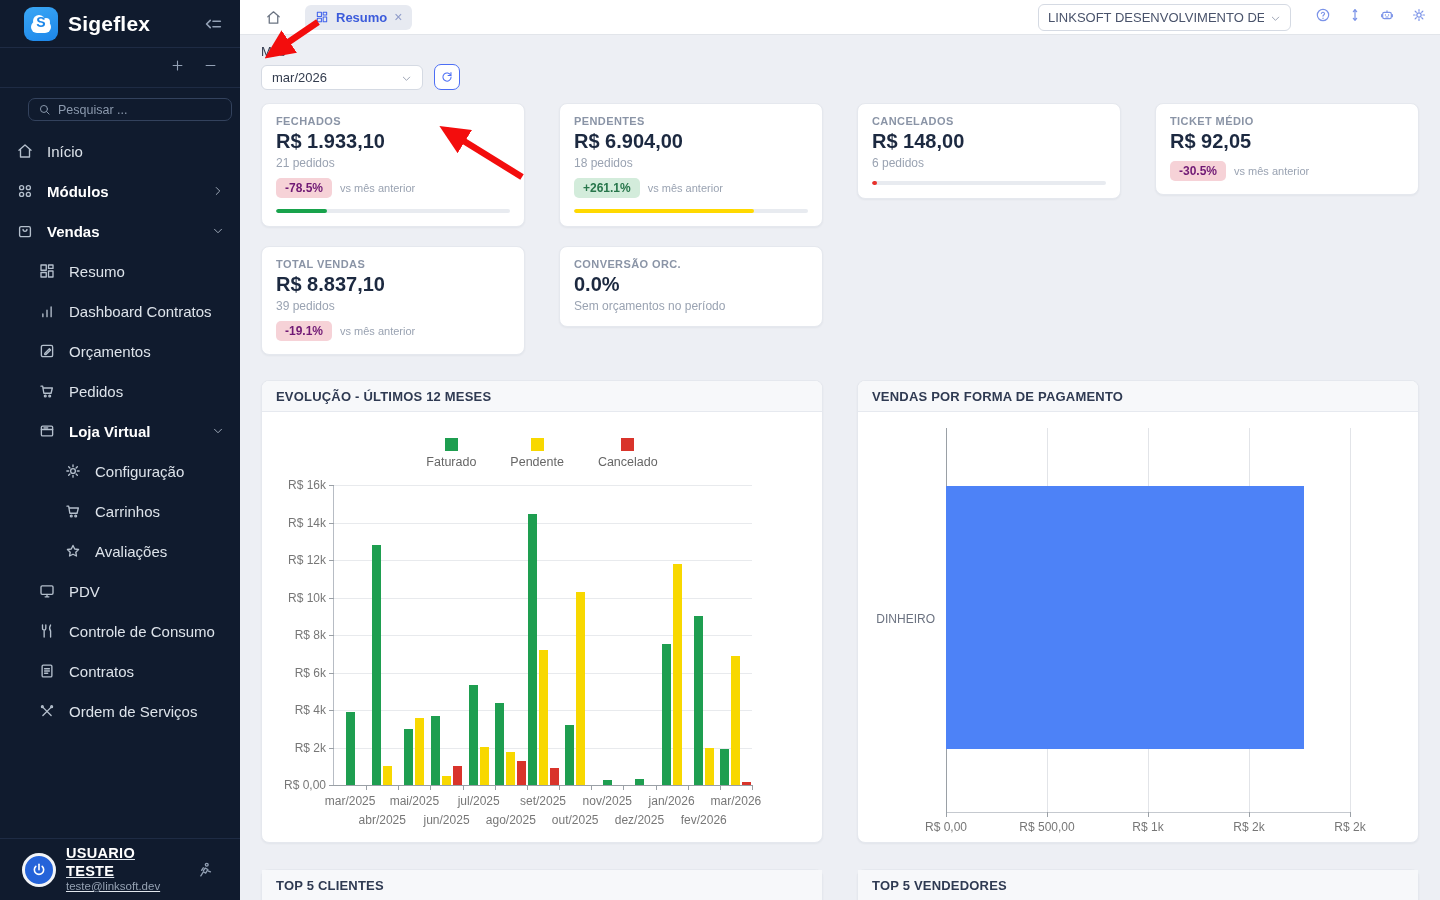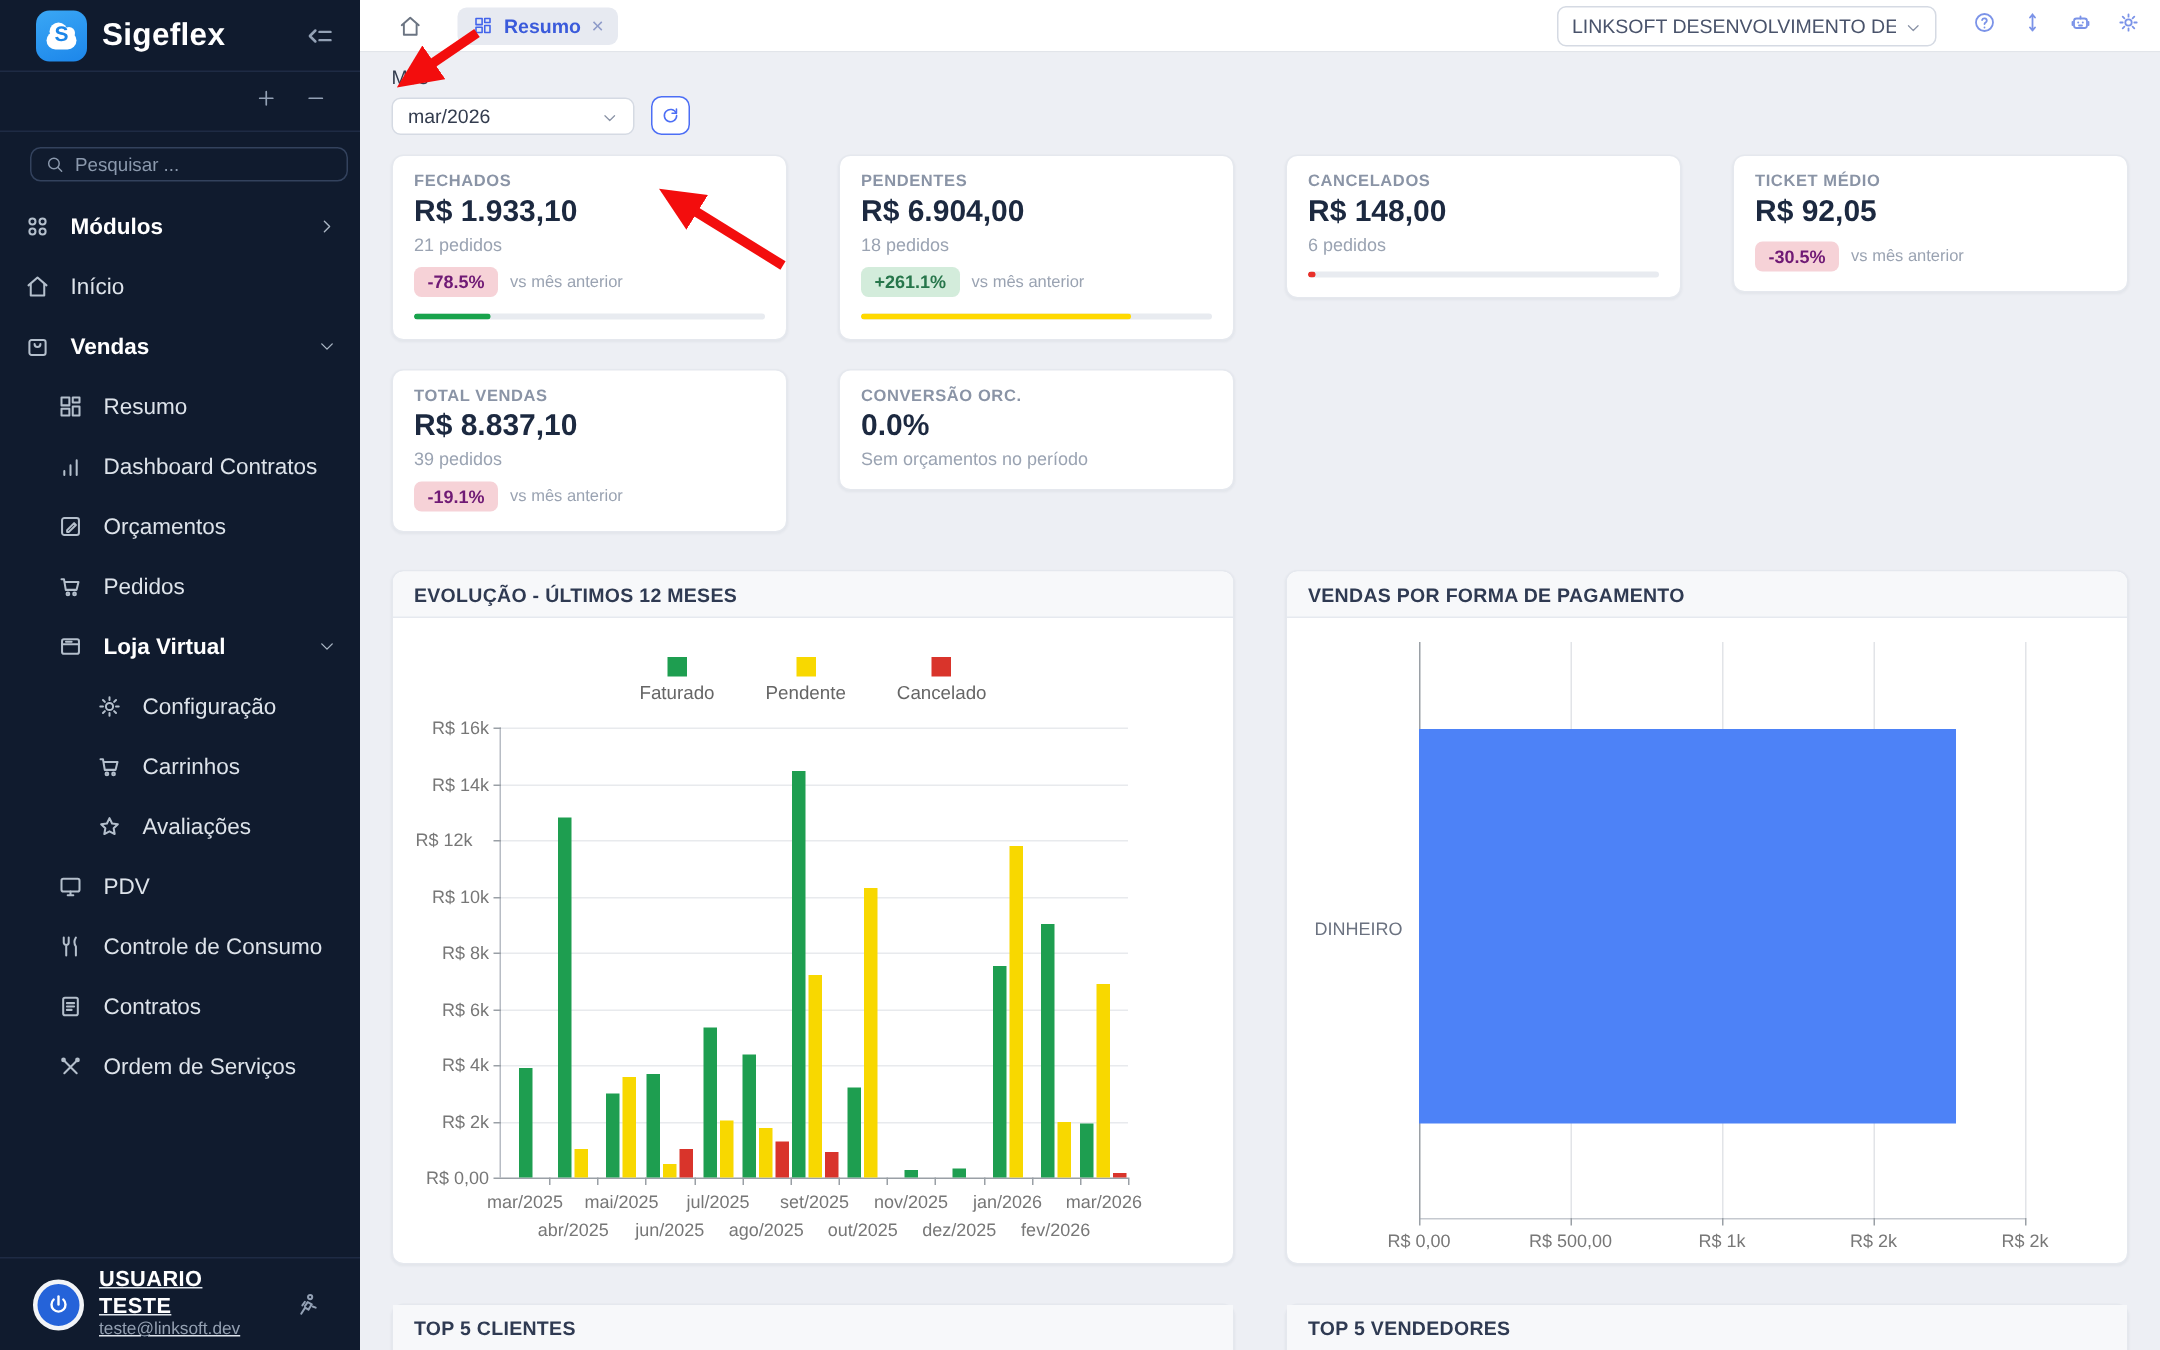--- a/index.html
+++ b/index.html
@@ -11,21 +11,21 @@
   .logo-row { height:48px; display:flex; align-items:center; padding:0 16px 0 24px; border-bottom:1px solid #1e2b44; }
   .logo-badge { position:relative; width:34px; height:34px; border-radius:9px; background:linear-gradient(160deg,#3aa7f5,#1c86ea); flex-shrink:0; }
   .logo-badge .cloud { position:absolute; width:20px; height:12px; background:#fff; border-radius:7px; left:7px; bottom:8px; }
   .logo-badge .cloud::before { content:''; position:absolute; width:12px; height:12px; border-radius:50%; background:#fff; top:-6px; left:2px; }
   .logo-badge .cloud::after { content:''; position:absolute; width:8px; height:8px; border-radius:50%; background:#fff; top:-3px; right:1px; }
   .logo-badge .logo-s { position:absolute; inset:0; display:flex; align-items:center; justify-content:center; color:#1b86e8; font-weight:bold; font-size:14px; padding-bottom:3px; }
   .logo-text { color:#fff; font-size:21px; font-weight:bold; margin-left:10px; letter-spacing:.2px; }
   .collapse-btn { margin-left:auto; color:#93a1b5; width:22px; height:22px; cursor:pointer; }
   .tools-row { height:40px; display:flex; align-items:center; justify-content:flex-end; gap:18px; padding-right:22px; border-bottom:1px solid #1e2b44; color:#93a1b5; }
   .tools-row svg { width:15px; height:15px; }
-  .search-row { padding:10px 8px 8px 20px; }
+  .search-row { padding:10px 8px 8px 8px;margin-left:20px; }
   .search-box { display:flex; align-items:center; gap:7px; height:23px; border:1px solid #33425d; border-radius:7px; padding:0 9px; color:#8b99ad; }
   .search-box input { background:transparent; border:none; outline:none; color:#aeb9c8; font-size:12.5px; width:100%; font-family:inherit; }
   .search-box input::placeholder { color:#8b99ad; }
   .search-box svg { width:13px; height:13px; flex-shrink:0; }
   nav.menu { flex:1; overflow:hidden; padding-top:2px; }
   .mi { height:40px; display:flex; align-items:center; gap:13px; font-size:15px; color:#dde3ea; cursor:pointer; padding-right:16px; }
   .mi.lvl0 { padding-left:16px; }
   .mi.lvl1 { padding-left:38px; }
   .mi.lvl2 { padding-left:64px; }
   .mi.bold { color:#fff; font-weight:bold; }
@@ -144,44 +144,44 @@
     <div class="search-row">
       <div class="search-box">
         <svg class="ic" viewBox="0 0 24 24">
             <circle cx="11" cy="11" r="6.5"></circle>
             <path d="M16 16l4.5 4.5"></path>
           </svg>
         <input type="text" placeholder="Pesquisar ..." style="">
       </div>
     </div>
     <nav class="menu" id="side-menu">
+        <div class="mi lvl0">
+          <span class="mi-ic">
+            <svg class="ic" viewBox="0 0 24 24">
+              <path d="M4 11l8-7 8 7"></path>
+              <path d="M6 10v10h12V10"></path>
+            </svg>
+          </span>
+          <span class="mi-lb">Início</span>
+        </div>
         <div class="mi lvl0 bold">
           <span class="mi-ic">
             <svg class="ic" viewBox="0 0 24 24">
               <circle cx="7.5" cy="7.5" r="2.7"></circle>
               <circle cx="16.5" cy="7.5" r="2.7"></circle>
               <circle cx="7.5" cy="16.5" r="2.7"></circle>
               <circle cx="16.5" cy="16.5" r="2.7"></circle>
             </svg>
           </span>
           <span class="mi-lb">Módulos</span>
           <span class="mi-ch">
             <svg class="ic" viewBox="0 0 24 24">
               <path d="M8.5 5l7 7-7 7"></path>
             </svg>
           </span>
-        </div>
-        <div class="mi lvl0">
-          <span class="mi-ic">
-            <svg class="ic" viewBox="0 0 24 24">
-              <path d="M4 11l8-7 8 7"></path>
-              <path d="M6 10v10h12V10"></path>
-            </svg>
-          </span>
-          <span class="mi-lb">Início</span>
         </div>
         <div class="mi lvl0 bold">
           <span class="mi-ic">
             <svg class="ic" viewBox="0 0 24 24">
               <rect x="4.8" y="6.2" width="14.4" height="13.3" rx="2"></rect>
               <path d="M9.4 9.8a2.6 2.6 0 0 0 5.2 0"></path>
             </svg>
           </span>
           <span class="mi-lb">Vendas</span>
           <span class="mi-ch">
@@ -469,21 +469,21 @@
             </div>
           <div class="evo-plot" id="evo-plot">
               <div class="gline" style="top: 0%;"></div>
               <div class="ytick" style="top: 0%;"></div>
               <div class="ylab" style="top: 0%;">R$ 16k</div>
               <div class="gline" style="top: 12.5%;"></div>
               <div class="ytick" style="top: 12.5%;"></div>
               <div class="ylab" style="top: 12.5%;">R$ 14k</div>
               <div class="gline" style="top: 25%;"></div>
               <div class="ytick" style="top: 25%;"></div>
-              <div class="ylab" style="top: 25%; text-align: center;">R$ 12k</div>
+              <div class="ylab" style="top: 25%;">R$ 12k</div>
               <div class="gline" style="top: 37.5%;"></div>
               <div class="ytick" style="top: 37.5%;"></div>
               <div class="ylab" style="top: 37.5%;">R$ 10k</div>
               <div class="gline" style="top: 50%;"></div>
               <div class="ytick" style="top: 50%;"></div>
               <div class="ylab" style="top: 50%;">R$ 8k</div>
               <div class="gline" style="top: 62.5%;"></div>
               <div class="ytick" style="top: 62.5%;"></div>
               <div class="ylab" style="top: 62.5%;">R$ 6k</div>
               <div class="gline" style="top: 75%;"></div>

